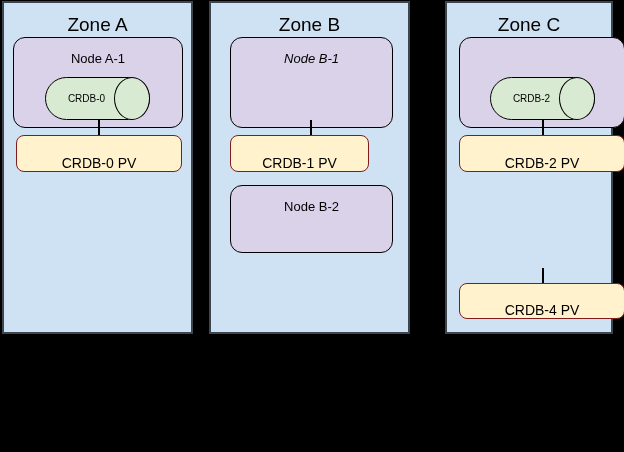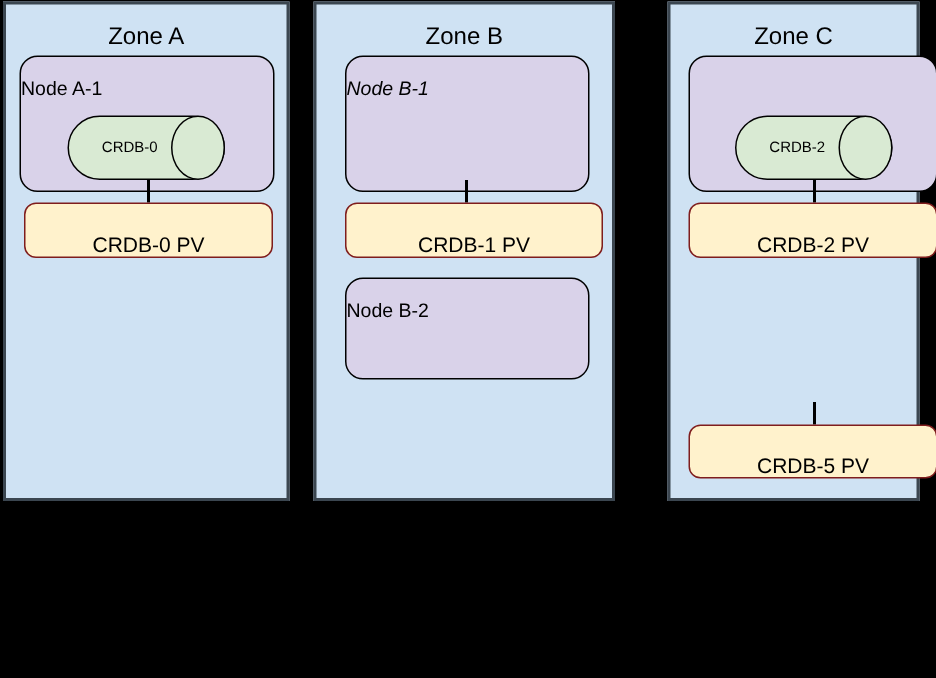--- a/index.html
+++ b/index.html
@@ -23,34 +23,34 @@
     background: var(--zone-fill, #cfe2f3);
     border: 2px solid var(--zone-border, #3b4650);
     box-sizing: border-box;
   }
   .zone-title {
     position: absolute;
     top: 14px;
     left: 0;
     right: 0;
     text-align: center;
-    font-size: 16px;
+    font-size: 19px;
     line-height: 16px;
   }
   .node {
     position: absolute;
     background: var(--node-fill, #d9d2e9);
     border: 1px solid #000;
     border-radius: 12px;
     box-sizing: border-box;
     z-index: 1;
   }
   .node-label {
     margin-top: 13px;
-    text-align: left;
+    text-align: center;
     font-size: 13px;
     line-height: 16px;
   }
   .cyl {
     position: absolute;
     background: var(--pod-fill, #d9ead3);
     border: 1px solid #000;
     border-radius: 22px;
     box-sizing: border-box;
   }
@@ -120,21 +120,21 @@
 
   <section class="zone" style="left:209px; width:201px;">
     <div class="zone-title">Zone B</div>
 
     <div class="node" style="left:19px; top:34px; width:163px; height:91px;font-style:italic;">
       <div class="node-label">Node B-1</div>
     </div>
 
     <div class="connector" style="left:99px; top:117px; height:15px;"></div>
 
-    <div class="pv" style="left:19px; top:132px; width:172px; height:37px;">
+    <div class="pv" style="left:19px; top:132px; width:139px; height:37px;">
       <span>CRDB-1 PV</span>
     </div>
 
     <div class="node" style="left:19px; top:182px; width:163px; height:68px;">
       <div class="node-label">Node B-2</div>
     </div>
   </section>
 
   <section class="zone" style="left:445px; width:168px;">
     <div class="zone-title">Zone C</div>
@@ -149,17 +149,17 @@
     <div class="connector" style="left:95px; top:117px; height:15px;"></div>
 
     <div class="pv" style="left:12px; top:132px; width:166px; height:37px;">
       <span>CRDB-2 PV</span>
     </div>
 
 
     <div class="connector" style="left:95px; top:265px; height:15px;"></div>
 
     <div class="pv" style="left:12px; top:280px; width:166px; height:36px;">
-      <span>CRDB-5 PV</span>
+      <span>CRDB-4 PV</span>
     </div>
   </section>
 
 </div>
 
 </body></html>

